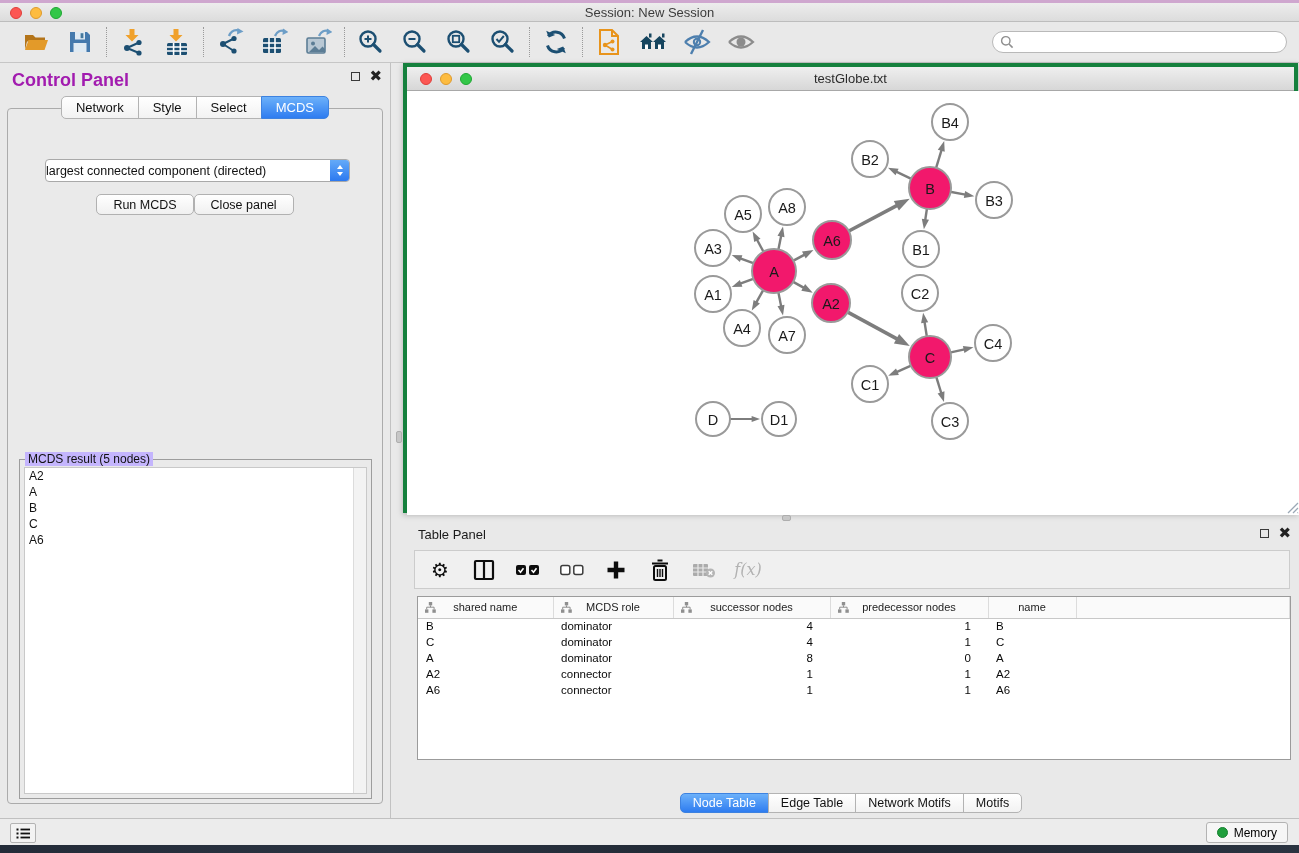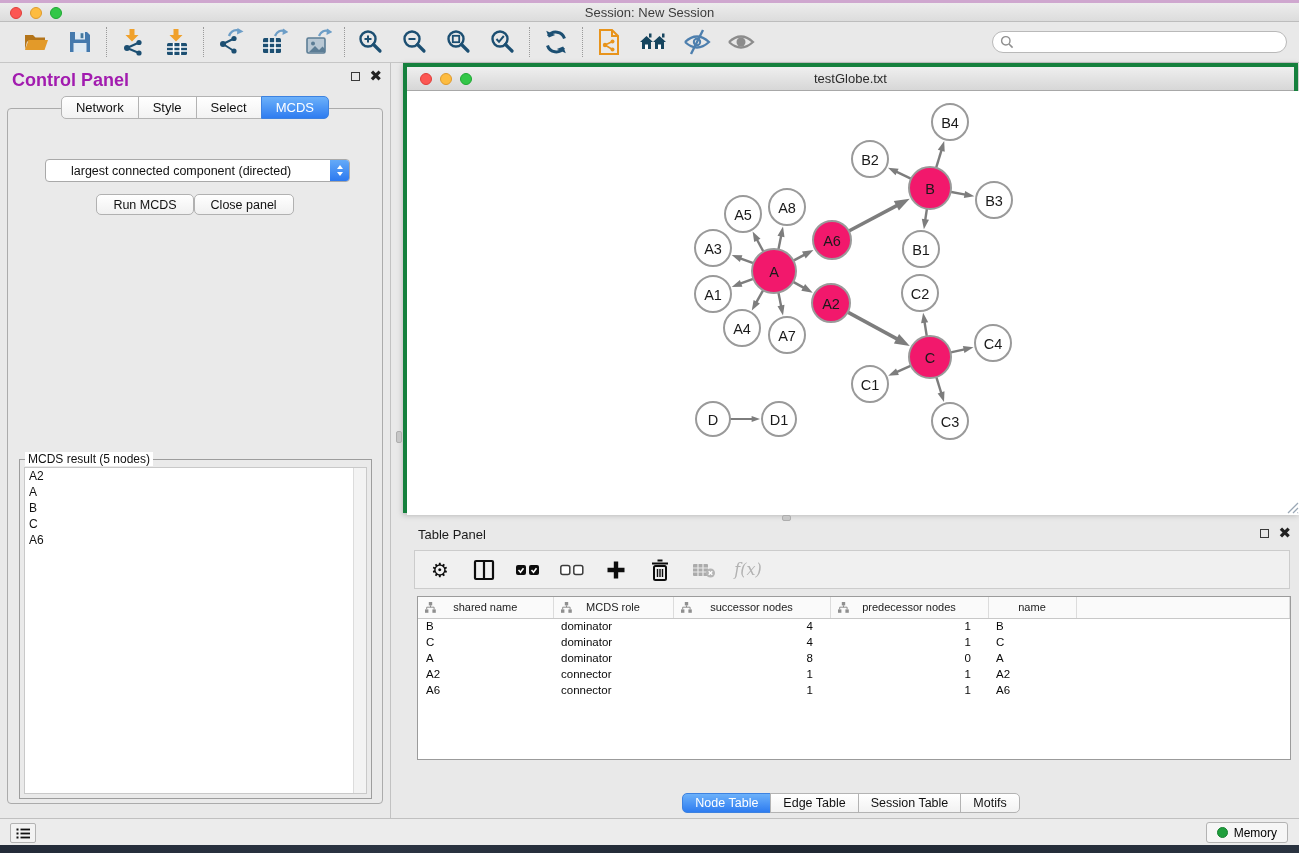--- a/index.html
+++ b/index.html
@@ -49,33 +49,33 @@
     font-size:13px; color:#111; padding:3px 14px; cursor:default; }
   .seg-tab:first-child { border-radius:5px 0 0 5px; margin-left:0; }
   .seg-tab:last-child { border-radius:0 5px 5px 0; }
   .seg-tab.active { background:linear-gradient(#6cb1fa,#2e7cf0); border-color:#3d82e0; color:#fff; }
 
   .cp-pane { position:absolute; left:7px; right:7px; top:45px; height:696px; border:1px solid #ababab;
     border-radius:4px; background:#eaeaea; }
   .opt-label { position:absolute; left:0; right:0; top:30px; text-align:center; font-size:13px; color:#111; }
   .criterion { position:absolute; left:37px; top:50px; width:305px; height:23px; background:#fff;
     border:1px solid #a9a9a9; border-radius:4px; font-size:12.5px; color:#111; display:flex; align-items:center; }
-  .criterion .crit-text { padding-left:25px; flex:1; white-space:nowrap; overflow:hidden; }
+  .criterion .crit-text { padding-left:0; flex:1; white-space:nowrap; overflow:hidden; }
   .crit-stepper { width:19px; height:21px; border-radius:0 3px 3px 0;
     background:linear-gradient(#64aaf8,#2c79f0); display:flex; flex-direction:column;
     align-items:center; justify-content:center; gap:3px; }
   .tri-up { width:0; height:0; border-left:3.5px solid transparent; border-right:3.5px solid transparent; border-bottom:4px solid #fff; }
   .tri-down { width:0; height:0; border-left:3.5px solid transparent; border-right:3.5px solid transparent; border-top:4px solid #fff; }
   .cp-buttons { position:absolute; left:0; right:0; top:85px; display:flex; justify-content:center; }
   .btn { height:21px; padding:1px 16px; font-size:12.5px; color:#111; background:linear-gradient(#ffffff,#f0f0f0);
     border:1px solid #b1b1b1; border-radius:5px; }
 
   .result-box { position:absolute; left:11px; right:10px; top:350px; height:340px;
     border:1px solid #9d9d9d; background:#eaeaea; }
-  .result-legend { position:absolute; left:5px; top:-8px; background:#ffffff; padding:0 3px;
+  .result-legend { position:absolute; left:5px; top:-8px; background:#c4b5fd; padding:0 3px;
     font-size:12px; color:#111; }
   .result-list { position:absolute; left:4px; right:4px; top:7px; bottom:4px; background:#fff;
     border:1px solid #c9c9c9; overflow:hidden; }
   .result-scroll { position:absolute; right:0; top:0; bottom:0; width:13px; background:#f3f3f3; border-left:1px solid #dcdcdc; }
   .result-item { font-size:12px; color:#111; padding:1px 0 1px 4px; line-height:14px; }
 
   
   .net-window { position:absolute; left:403px; top:0; width:895px; height:450px;
     border:4px solid #15803d; background:#fff; box-shadow:0 2px 6px rgba(0,0,0,0.25); }
   .net-titlebar { position:relative; height:24px; background:linear-gradient(#efefef,#d7d7d7);
@@ -668,21 +668,21 @@
                 <td class="num">1</td>
                 <td class="">A6</td>
                 <td></td>
               </tr>
             </tbody>
         </table>
       </div>
       <div class="seg-tabs tp-tabs">
           <span class="seg-tab active">Node Table</span>
           <span class="seg-tab">Edge Table</span>
-          <span class="seg-tab">Session Table</span>
+          <span class="seg-tab">Network Motifs</span>
           <span class="seg-tab">Motifs</span>
         </div>
     </div>
   </div>
 
   <div class="statusbar">
     <span class="list-btn">
       <svg width="15" height="13" viewBox="0 0 15 13">
           <g stroke="#111" stroke-width="1.8">
             <line x1="4.5" y1="2.5" x2="14" y2="2.5"></line>

